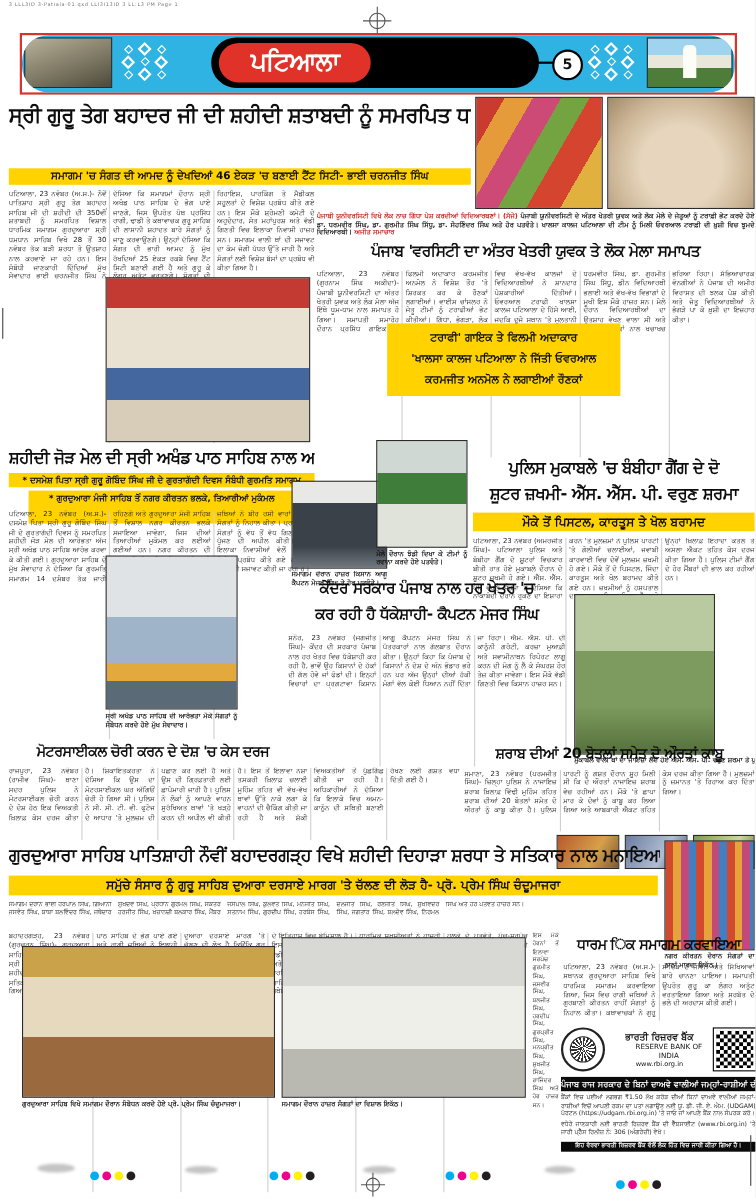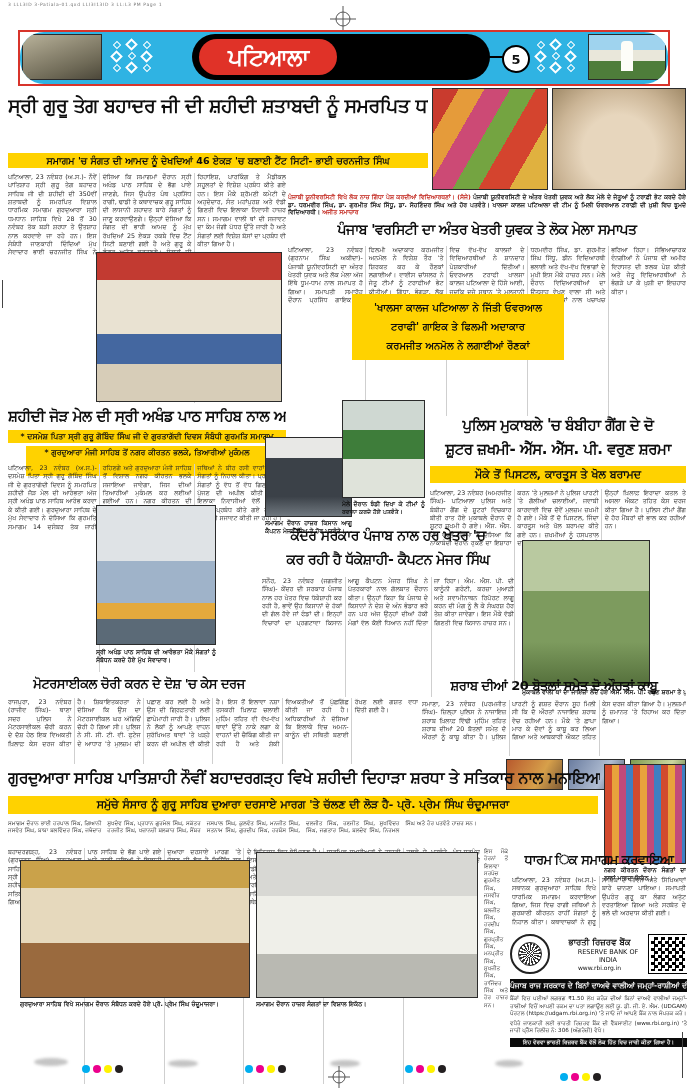--- a/index.html
+++ b/index.html
@@ -110,22 +110,22 @@
   <div class="abs photo" style="left:552px;top:88px;width:134px;height:102px;background:radial-gradient(circle at 50% 62%,#e7d6bd 0 40%,#cbb596 70%,#a08a68);"></div>
   <div class="abs caption" style="left:288px;top:193px;width:398px;height:26px;">
     <span style="color:#c2251c;">ਪੰਜਾਬੀ ਯੂਨੀਵਰਸਿਟੀ ਵਿਖੇ ਲੋਕ ਨਾਚ ਗਿੱਧਾ ਪੇਸ਼ ਕਰਦੀਆਂ ਵਿਦਿਆਰਥਣਾਂ। (ਸੱਜੇ)</span>
     <span>ਪੰਜਾਬੀ ਯੂਨੀਵਰਸਿਟੀ ਦੇ ਅੰਤਰ ਖੇਤਰੀ ਯੁਵਕ ਅਤੇ ਲੋਕ ਮੇਲੇ ਦੇ ਜੇਤੂਆਂ ਨੂੰ ਟਰਾਫ਼ੀ ਭੇਟ ਕਰਦੇ ਹੋਏ ਡਾ. ਧਰਮਵੀਰ ਸਿੰਘ, ਡਾ. ਗੁਰਮੀਤ ਸਿੰਘ ਸਿੱਧੂ, ਡਾ. ਸੋਹਣਿੰਦਰ ਸਿੰਘ ਅਤੇ ਹੋਰ ਪਤਵੰਤੇ। ਖਾਲਸਾ ਕਾਲਜ ਪਟਿਆਲਾ ਦੀ ਟੀਮ ਨੂੰ ਮਿਲੀ ਓਵਰਆਲ ਟਰਾਫ਼ੀ ਦੀ ਖ਼ੁਸ਼ੀ ਵਿਚ ਝੂਮਦੇ ਵਿਦਿਆਰਥੀ।</span>
     <span style="color:#c2251c;">ਅਜੀਤ ਸਮਾਚਾਰ</span>
   </div>
 
   <div class="abs hl nowrap" style="left:288px;top:221px;width:398px;font-size:14px;">ਪੰਜਾਬ 'ਵਰਸਿਟੀ ਦਾ ਅੰਤਰ ਖੇਤਰੀ ਯੁਵਕ ਤੇ ਲੋਕ ਮੇਲਾ ਸਮਾਪਤ</div>
   <div class="abs body-text" style="left:288px;top:246px;width:398px;height:170px;column-count:5;">ਪਟਿਆਲਾ, 23 ਨਵੰਬਰ (ਗੁਰਨਾਮ ਸਿੰਘ ਅਕੀਦਾ)- ਪੰਜਾਬੀ ਯੂਨੀਵਰਸਿਟੀ ਦਾ ਅੰਤਰ ਖੇਤਰੀ ਯੁਵਕ ਅਤੇ ਲੋਕ ਮੇਲਾ ਅੱਜ ਇੱਥੇ ਧੂਮ-ਧਾਮ ਨਾਲ ਸਮਾਪਤ ਹੋ ਗਿਆ। ਸਮਾਪਤੀ ਸਮਾਰੋਹ ਦੌਰਾਨ ਪ੍ਰਸਿੱਧ ਗਾਇਕ ਤੇ ਫਿਲਮੀ ਅਦਾਕਾਰ ਕਰਮਜੀਤ ਅਨਮੋਲ ਨੇ ਵਿਸ਼ੇਸ਼ ਤੌਰ 'ਤੇ ਸ਼ਿਰਕਤ ਕਰ ਕੇ ਰੌਣਕਾਂ ਲਗਾਈਆਂ। ਵਾਈਸ ਚਾਂਸਲਰ ਨੇ ਜੇਤੂ ਟੀਮਾਂ ਨੂੰ ਟਰਾਫੀਆਂ ਭੇਟ ਕੀਤੀਆਂ। ਗਿੱਧਾ, ਭੰਗੜਾ, ਲੋਕ ਗੀਤ, ਸਕਿੱਟ ਅਤੇ ਹੋਰ ਵੰਨਗੀਆਂ ਵਿਚ ਵੱਖ-ਵੱਖ ਕਾਲਜਾਂ ਦੇ ਵਿਦਿਆਰਥੀਆਂ ਨੇ ਸ਼ਾਨਦਾਰ ਪੇਸ਼ਕਾਰੀਆਂ ਦਿੱਤੀਆਂ। ਓਵਰਆਲ ਟਰਾਫੀ ਖਾਲਸਾ ਕਾਲਜ ਪਟਿਆਲਾ ਦੇ ਹਿੱਸੇ ਆਈ, ਜਦਕਿ ਦੂਜੇ ਸਥਾਨ 'ਤੇ ਮੁਲਤਾਨੀ ਮੱਲ ਮੋਦੀ ਕਾਲਜ ਰਿਹਾ। ਡਾ. ਧਰਮਵੀਰ ਸਿੰਘ, ਡਾ. ਗੁਰਮੀਤ ਸਿੰਘ ਸਿੱਧੂ, ਡੀਨ ਵਿਦਿਆਰਥੀ ਭਲਾਈ ਅਤੇ ਵੱਖ-ਵੱਖ ਵਿਭਾਗਾਂ ਦੇ ਮੁਖੀ ਇਸ ਮੌਕੇ ਹਾਜ਼ਰ ਸਨ। ਮੇਲੇ ਦੌਰਾਨ ਵਿਦਿਆਰਥੀਆਂ ਦਾ ਉਤਸ਼ਾਹ ਵੇਖਣ ਵਾਲਾ ਸੀ ਅਤੇ ਪੰਡਾਲ ਦਰਸ਼ਕਾਂ ਨਾਲ ਖਚਾਖਚ ਭਰਿਆ ਰਿਹਾ। ਸੱਭਿਆਚਾਰਕ ਵੰਨਗੀਆਂ ਨੇ ਪੰਜਾਬ ਦੀ ਅਮੀਰ ਵਿਰਾਸਤ ਦੀ ਝਲਕ ਪੇਸ਼ ਕੀਤੀ ਅਤੇ ਜੇਤੂ ਵਿਦਿਆਰਥੀਆਂ ਨੇ ਭੰਗੜੇ ਪਾ ਕੇ ਖ਼ੁਸ਼ੀ ਦਾ ਇਜ਼ਹਾਰ ਕੀਤਾ।</div>
   <div class="abs ybar" style="left:352px;top:294px;width:212px;height:66px;padding:4px 2px;box-sizing:border-box;">
+    <div style="font-size:10px;line-height:1.9;">ਟਰਾਫੀ' ਗਾਇਕ ਤੇ ਫਿਲਮੀ ਅਦਾਕਾਰ</div>
     <div style="font-size:10px;line-height:1.9;">'ਖਾਲਸਾ ਕਾਲਜ ਪਟਿਆਲਾ ਨੇ ਜਿੱਤੀ ਓਵਰਆਲ</div>
-    <div style="font-size:10px;line-height:1.9;">ਟਰਾਫੀ' ਗਾਇਕ ਤੇ ਫਿਲਮੀ ਅਦਾਕਾਰ</div>
     <div style="font-size:10px;line-height:1.9;">ਕਰਮਜੀਤ ਅਨਮੋਲ ਨੇ ਲਗਾਈਆਂ ਰੌਣਕਾਂ</div>
   </div>
 
   <div class="abs hl nowrap" style="left:8px;top:407px;width:278px;font-size:15px;">ਸ਼ਹੀਦੀ ਜੋੜ ਮੇਲ ਦੀ ਸ੍ਰੀ ਅਖੰਡ ਪਾਠ ਸਾਹਿਬ ਨਾਲ ਆਰੰਭਤਾ</div>
   <div class="abs ybar nowrap" style="left:8px;top:430px;width:278px;height:13px;font-size:7.8px;line-height:13px;">* ਦਸਮੇਸ਼ ਪਿਤਾ ਸ੍ਰੀ ਗੁਰੂ ਗੋਬਿੰਦ ਸਿੰਘ ਜੀ ਦੇ ਗੁਰਤਾਗੱਦੀ ਦਿਵਸ ਸੰਬੰਧੀ ਗੁਰਮਤਿ ਸਮਾਗਮ</div>
   <div class="abs ybar nowrap" style="left:26px;top:446px;width:242px;height:30px;font-size:7.8px;line-height:13px;">* ਗੁਰਦੁਆਰਾ ਮੰਜੀ ਸਾਹਿਬ ਤੋਂ ਨਗਰ ਕੀਰਤਨ ਭਲਕੇ, ਤਿਆਰੀਆਂ ਮੁਕੰਮਲ</div>
   <div class="abs body-text" style="left:8px;top:464px;width:278px;height:208px;column-count:3;">ਪਟਿਆਲਾ, 23 ਨਵੰਬਰ (ਅ.ਸ.)- ਦਸਮੇਸ਼ ਪਿਤਾ ਸ੍ਰੀ ਗੁਰੂ ਗੋਬਿੰਦ ਸਿੰਘ ਜੀ ਦੇ ਗੁਰਤਾਗੱਦੀ ਦਿਵਸ ਨੂੰ ਸਮਰਪਿਤ ਸ਼ਹੀਦੀ ਜੋੜ ਮੇਲ ਦੀ ਆਰੰਭਤਾ ਅੱਜ ਸ੍ਰੀ ਅਖੰਡ ਪਾਠ ਸਾਹਿਬ ਆਰੰਭ ਕਰਵਾ ਕੇ ਕੀਤੀ ਗਈ। ਗੁਰਦੁਆਰਾ ਸਾਹਿਬ ਦੇ ਮੁੱਖ ਸੇਵਾਦਾਰ ਨੇ ਦੱਸਿਆ ਕਿ ਗੁਰਮਤਿ ਸਮਾਗਮ 14 ਦਸੰਬਰ ਤੱਕ ਜਾਰੀ ਰਹਿਣਗੇ ਅਤੇ ਗੁਰਦੁਆਰਾ ਮੰਜੀ ਸਾਹਿਬ ਤੋਂ ਵਿਸ਼ਾਲ ਨਗਰ ਕੀਰਤਨ ਭਲਕੇ ਸਜਾਇਆ ਜਾਵੇਗਾ, ਜਿਸ ਦੀਆਂ ਤਿਆਰੀਆਂ ਮੁਕੰਮਲ ਕਰ ਲਈਆਂ ਗਈਆਂ ਹਨ। ਨਗਰ ਕੀਰਤਨ ਦੀ ਅਗਵਾਈ ਪੰਜ ਪਿਆਰੇ ਕਰਨਗੇ ਅਤੇ ਰਸਤੇ ਵਿਚ ਥਾਂ-ਥਾਂ ਸੰਗਤਾਂ ਵੱਲੋਂ ਲੰਗਰ ਲਗਾਏ ਜਾਣਗੇ। ਇਸ ਮੌਕੇ ਢਾਡੀ ਜਥਿਆਂ ਨੇ ਬੀਰ ਰਸੀ ਵਾਰਾਂ ਸੁਣਾ ਕੇ ਸੰਗਤਾਂ ਨੂੰ ਨਿਹਾਲ ਕੀਤਾ। ਪ੍ਰਬੰਧਕਾਂ ਨੇ ਸੰਗਤਾਂ ਨੂੰ ਵੱਧ ਤੋਂ ਵੱਧ ਗਿਣਤੀ ਵਿਚ ਪੁੱਜਣ ਦੀ ਅਪੀਲ ਕੀਤੀ। ਸਮੂਹ ਇਲਾਕਾ ਨਿਵਾਸੀਆਂ ਵੱਲੋਂ ਸੇਵਾ ਦੇ ਵਿਸ਼ੇਸ਼ ਪ੍ਰਬੰਧ ਕੀਤੇ ਗਏ ਹਨ ਅਤੇ ਰਸਤੇ ਦੀ ਸਜਾਵਟ ਕੀਤੀ ਜਾ ਰਹੀ ਹੈ।</div>
   <div class="abs photo" style="left:96px;top:505px;width:120px;height:140px;background:linear-gradient(180deg,#dfe3e6 0 40%,#9fb3c9 40% 70%,#e4a93c 70% 82%,#5b6a77 82% 100%);"></div>
   <div class="abs caption" style="left:96px;top:648px;width:120px;height:18px;">ਸ੍ਰੀ ਅਖੰਡ ਪਾਠ ਸਾਹਿਬ ਦੀ ਆਰੰਭਤਾ ਮੌਕੇ ਸੰਗਤਾਂ ਨੂੰ ਸੰਬੋਧਨ ਕਰਦੇ ਹੋਏ ਮੁੱਖ ਸੇਵਾਦਾਰ।</div>
 

